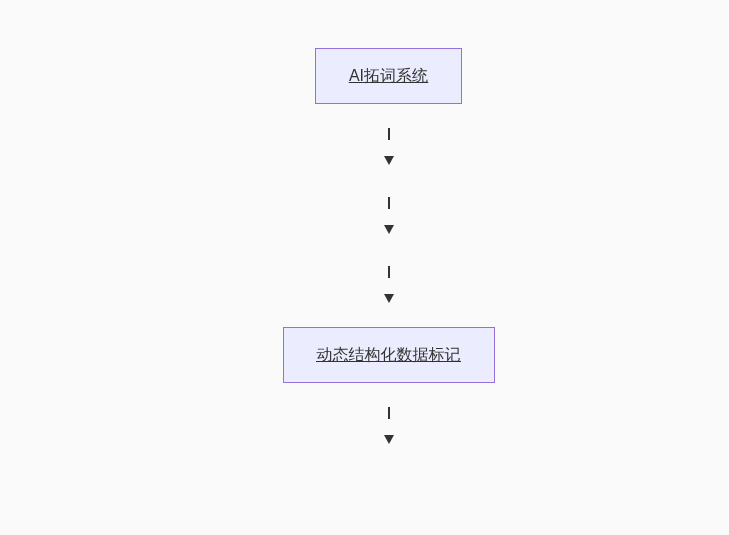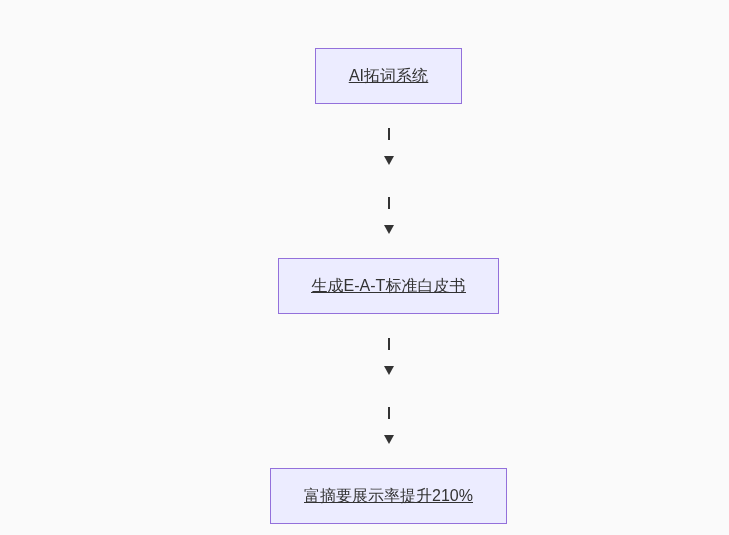--- a/index.html
+++ b/index.html
@@ -67,28 +67,27 @@
     <div class="line"></div>
     <div class="head"></div>
   </div>
 
 
   <div class="edge">
     <div class="line"></div>
     <div class="head"></div>
   </div>
 
-  <div class="node">生成E-A-T标准白皮书</div>
+
+  <div class="edge">
+    <div class="line"></div>
+    <div class="head"></div>
+  </div>
+
+  <div class="node">动态结构化数据标记</div>
 
   <div class="edge">
     <div class="line"></div>
     <div class="head"></div>
   </div>
 
 
-  <div class="edge">
-    <div class="line"></div>
-    <div class="head"></div>
-  </div>
-
-  <div class="node">富摘要展示率提升210%</div>
-
 </div>
 
 </body></html>

